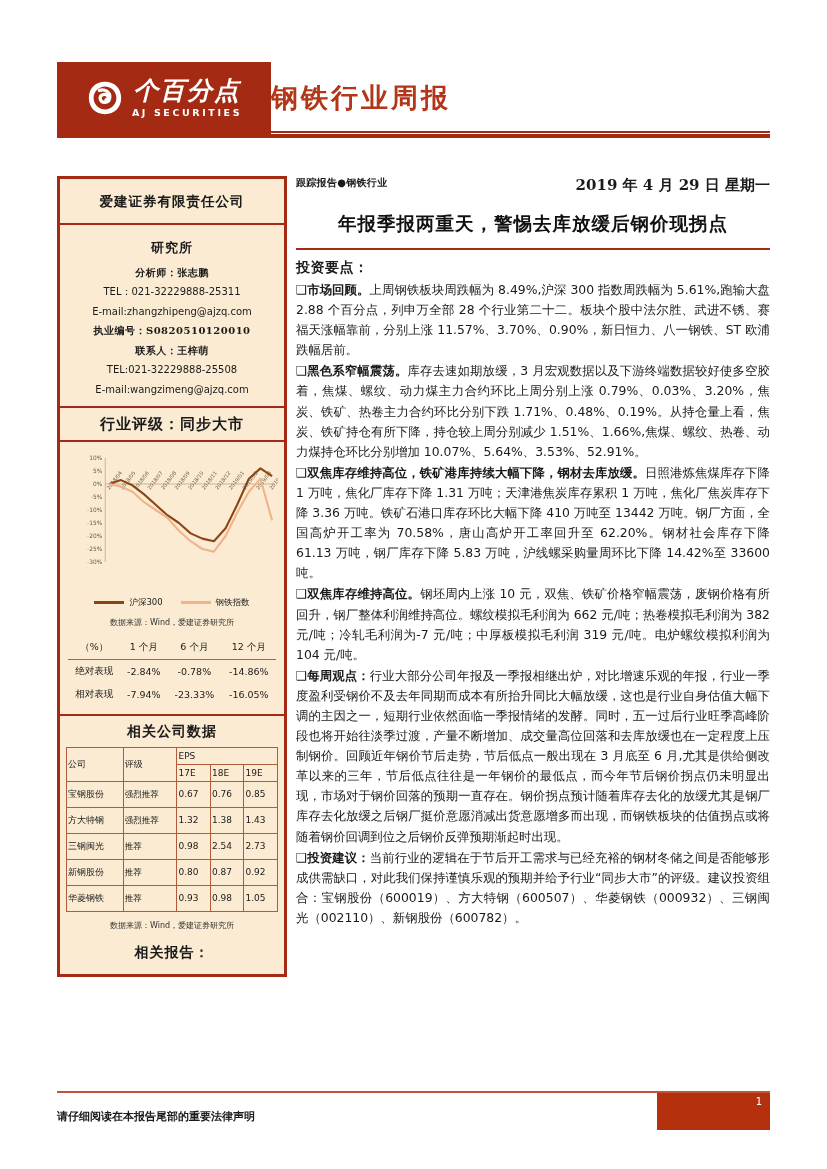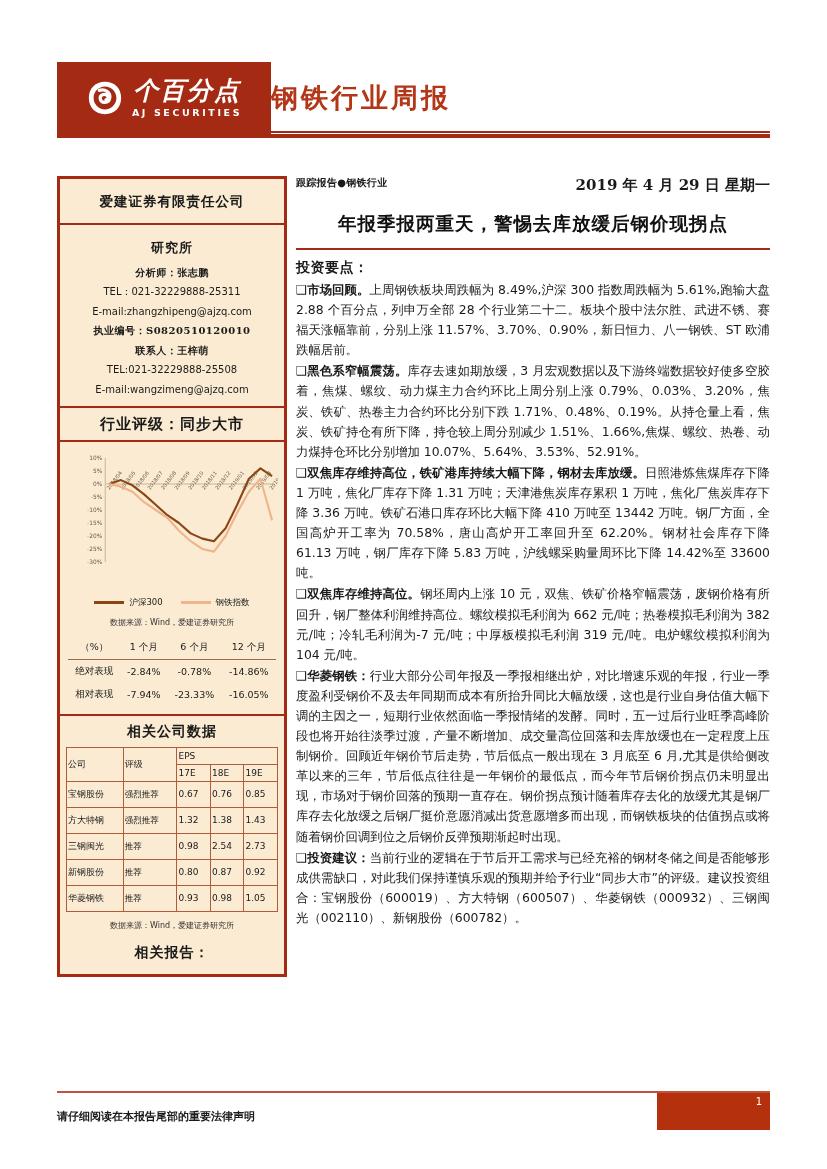--- a/index.html
+++ b/index.html
@@ -304,21 +304,21 @@
     <div class="doc-title">年报季报两重天，警惕去库放缓后钢价现拐点</div>
     <div class="title-rule"></div>
 
     <div class="sec-head">投资要点：</div>
 
     <div id="paras">
         <p class="para"><span class="box-bullet">❑</span><b>市场回顾。</b>上周钢铁板块周跌幅为 8.49%,沪深 300 指数周跌幅为 5.61%,跑输大盘 2.88 个百分点，列申万全部 28 个行业第二十二。板块个股中法尔胜、武进不锈、赛福天涨幅靠前，分别上涨 11.57%、3.70%、0.90%，新日恒力、八一钢铁、ST 欧浦跌幅居前。</p>
         <p class="para"><span class="box-bullet">❑</span><b>黑色系窄幅震荡。</b>库存去速如期放缓，3 月宏观数据以及下游终端数据较好使多空胶着，焦煤、螺纹、动力煤主力合约环比上周分别上涨 0.79%、0.03%、3.20%，焦炭、铁矿、热卷主力合约环比分别下跌 1.71%、0.48%、0.19%。从持仓量上看，焦炭、铁矿持仓有所下降，持仓较上周分别减少 1.51%、1.66%,焦煤、螺纹、热卷、动力煤持仓环比分别增加 10.07%、5.64%、3.53%、52.91%。</p>
         <p class="para"><span class="box-bullet">❑</span><b>双焦库存维持高位，铁矿港库持续大幅下降，钢材去库放缓。</b>日照港炼焦煤库存下降 1 万吨，焦化厂库存下降 1.31 万吨；天津港焦炭库存累积 1 万吨，焦化厂焦炭库存下降 3.36 万吨。铁矿石港口库存环比大幅下降 410 万吨至 13442 万吨。钢厂方面，全国高炉开工率为 70.58%，唐山高炉开工率回升至 62.20%。钢材社会库存下降 61.13 万吨，钢厂库存下降 5.83 万吨，沪线螺采购量周环比下降 14.42%至 33600 吨。</p>
         <p class="para"><span class="box-bullet">❑</span><b>双焦库存维持高位。</b>钢坯周内上涨 10 元，双焦、铁矿价格窄幅震荡，废钢价格有所回升，钢厂整体利润维持高位。螺纹模拟毛利润为 662 元/吨；热卷模拟毛利润为 382 元/吨；冷轧毛利润为-7 元/吨；中厚板模拟毛利润 319 元/吨。电炉螺纹模拟利润为 104 元/吨。</p>
-        <p class="para"><span class="box-bullet">❑</span><b>华菱钢铁：</b>行业大部分公司年报及一季报相继出炉，对比增速乐观的年报，行业一季度盈利受钢价不及去年同期而成本有所抬升同比大幅放缓，这也是行业自身估值大幅下调的主因之一，短期行业依然面临一季报情绪的发酵。同时，五一过后行业旺季高峰阶段也将开始往淡季过渡，产量不断增加、成交量高位回落和去库放缓也在一定程度上压制钢价。回顾近年钢价节后走势，节后低点一般出现在 3 月底至 6 月,尤其是供给侧改革以来的三年，节后低点往往是一年钢价的最低点，而今年节后钢价拐点仍未明显出现，市场对于钢价回落的预期一直存在。钢价拐点预计随着库存去化的放缓尤其是钢厂库存去化放缓之后钢厂挺价意愿消减出货意愿增多而出现，而钢铁板块的估值拐点或将随着钢价回调到位之后钢价反弹预期渐起时出现。</p>
+        <p class="para"><span class="box-bullet">❑</span><b>每周观点：</b>行业大部分公司年报及一季报相继出炉，对比增速乐观的年报，行业一季度盈利受钢价不及去年同期而成本有所抬升同比大幅放缓，这也是行业自身估值大幅下调的主因之一，短期行业依然面临一季报情绪的发酵。同时，五一过后行业旺季高峰阶段也将开始往淡季过渡，产量不断增加、成交量高位回落和去库放缓也在一定程度上压制钢价。回顾近年钢价节后走势，节后低点一般出现在 3 月底至 6 月,尤其是供给侧改革以来的三年，节后低点往往是一年钢价的最低点，而今年节后钢价拐点仍未明显出现，市场对于钢价回落的预期一直存在。钢价拐点预计随着库存去化的放缓尤其是钢厂库存去化放缓之后钢厂挺价意愿消减出货意愿增多而出现，而钢铁板块的估值拐点或将随着钢价回调到位之后钢价反弹预期渐起时出现。</p>
         <p class="para"><span class="box-bullet">❑</span><b>投资建议：</b>当前行业的逻辑在于节后开工需求与已经充裕的钢材冬储之间是否能够形成供需缺口，对此我们保持谨慎乐观的预期并给予行业“同步大市”的评级。建议投资组合：宝钢股份（600019）、方大特钢（600507）、华菱钢铁（000932）、三钢闽光（002110）、新钢股份（600782）。</p>
       </div>
   </div>
 
   <div class="footer">
     <div class="footer-rule"></div>
     <div class="footer-row">
       <span class="footer-text">请仔细阅读在本报告尾部的重要法律声明</span>
     </div>
     <div class="page-badge">1</div>

